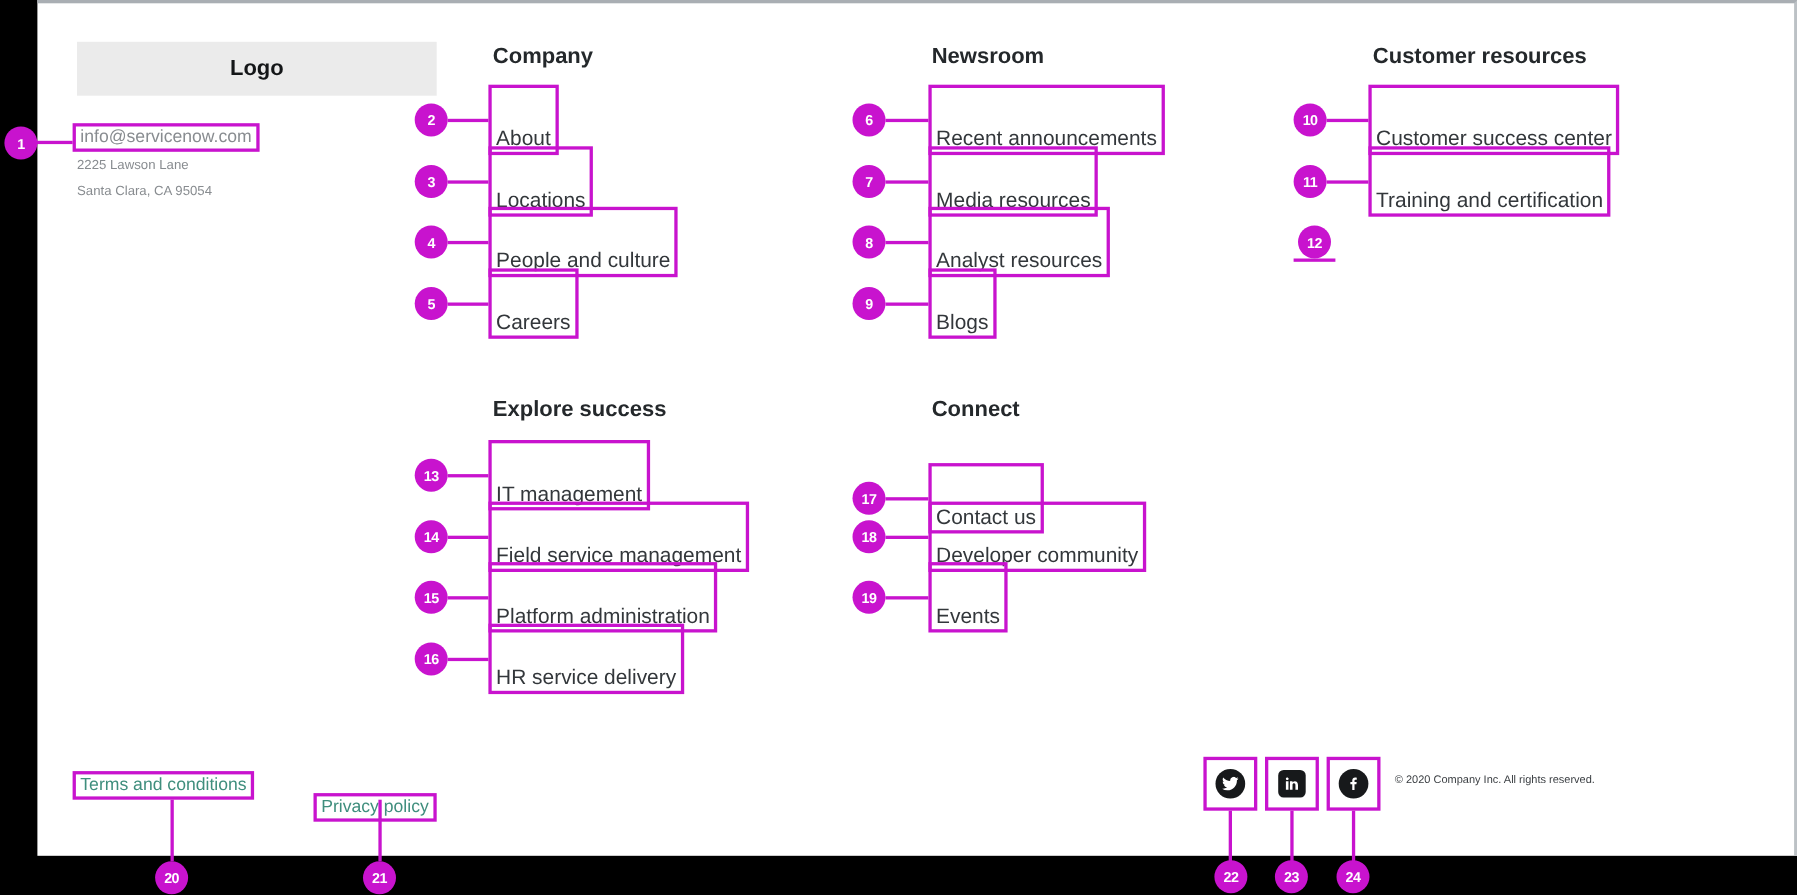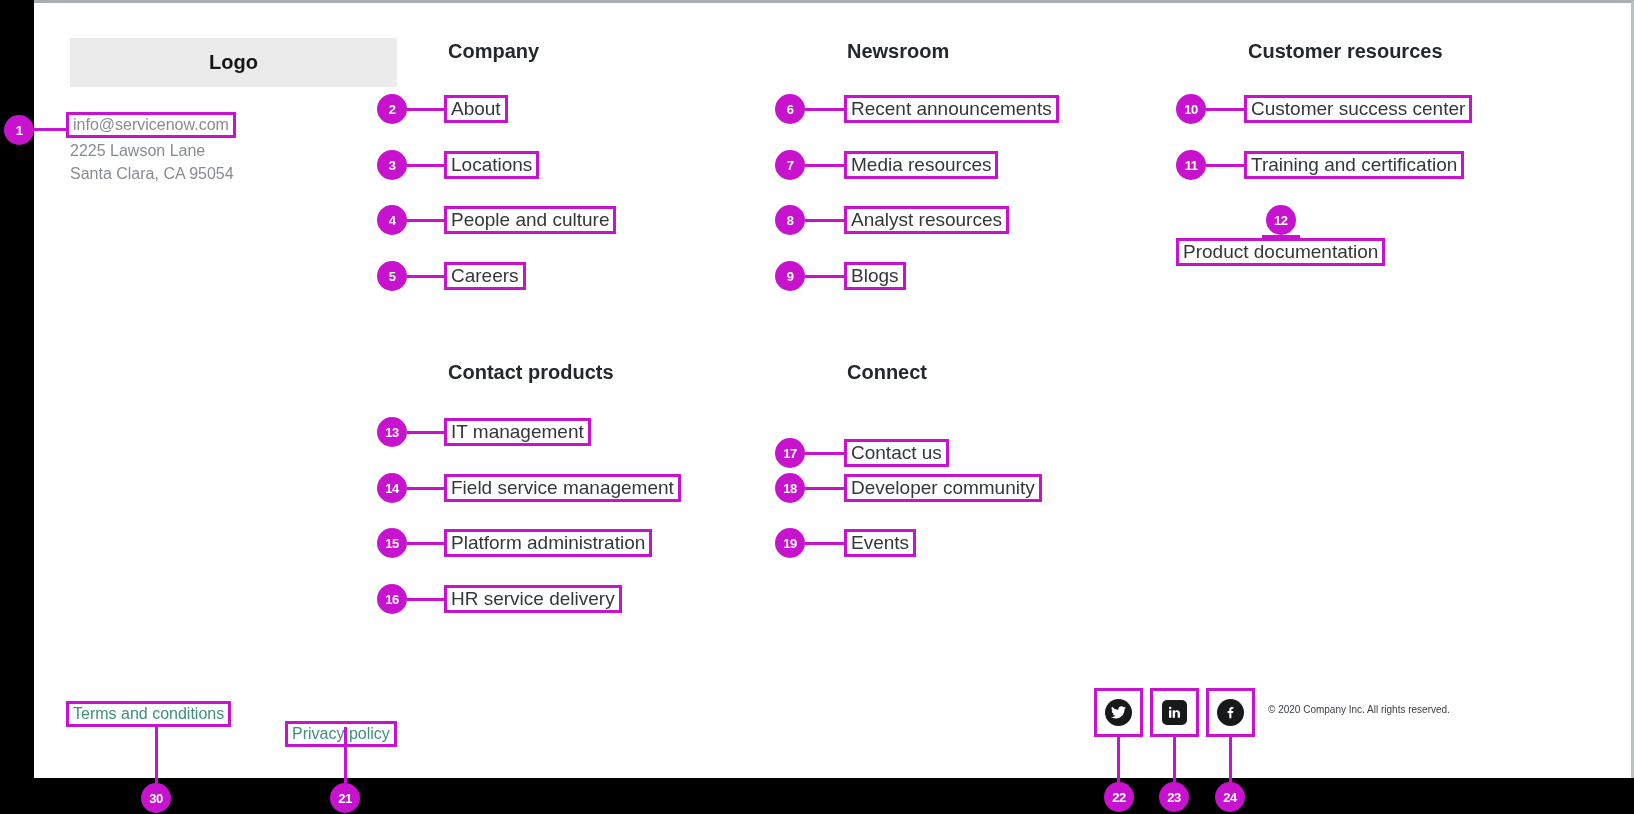--- a/index.html
+++ b/index.html
@@ -27,35 +27,35 @@
   .conn-v{position:absolute;width:3px;background:#C813CE;z-index:4;}
   
   .ann-row{position:absolute;height:30px;display:flex;align-items:center;z-index:3;}
   .ann-row .row-badge{
     width:30px;height:30px;border-radius:50%;background:#C813CE;color:#fff;
     font-weight:bold;font-size:13px;display:flex;align-items:center;
     justify-content:center;flex:none;letter-spacing:-0.5px;
   }
   .ann-row .row-conn{height:3px;background:#C813CE;flex:none;}
   .flink{
-    font-size:19px;line-height:22px;color:#33373B;text-decoration:none;cursor:pointer;
+    font-size:19px;line-height:22px;color:#33373B;text-decoration:none;cursor:pointer;margin-top:36px;
   }
   .col-header{
     position:absolute;font-size:20px;font-weight:bold;color:#24282B;white-space:nowrap;
   }
   
   .logo-box{
     position:absolute;left:70px;top:38px;width:327px;height:49px;background:#EBEBEB;
     display:flex;align-items:center;justify-content:center;
     font-weight:bold;font-size:20px;color:#141618;
   }
   .email-box{position:absolute;left:66px;top:112px;}
   .email-link{font-size:16px;line-height:20px;color:#888C90;text-decoration:none;cursor:pointer;}
   .address{
-    position:absolute;left:70px;top:139px;font-size:16px;line-height:23px;color:#888C90;
+    position:absolute;left:70px;top:139px;font-size:12px;line-height:23px;color:#888C90;
   }
   
   .legal-box{position:absolute;}
   .tlink{font-size:16px;line-height:20px;color:#3F8E7D;text-decoration:none;cursor:pointer;}
   .social-box{
     position:absolute;width:43px;height:43px;border:3px solid #C813CE;
     display:flex;align-items:center;justify-content:center;
   }
   .social-a{display:flex;align-items:center;justify-content:center;cursor:pointer;}
   .icon-circle{
@@ -159,25 +159,22 @@
     <div class="ann-row" style="left: 1176px; top: 150px;">
       <div class="row-badge">11</div>
       <div class="row-conn" style="width: 38px;"></div>
       <div class="ann-box">
         <a class="flink">Training and certification</a>
       </div>
     </div>
     <div class="ann-row" style="left: 1176px; top: 205px; flex-direction: column;">
       <div class="row-badge">12</div>
       <div class="row-conn" style="width: 38px;"></div>
-      <div class="ann-box">
-        <a class="flink">Product documentation</a>
-      </div>
-    </div>
-    <div class="col-header" style="left: 448px; top: 361px;">Contact products</div>
+    </div>
+    <div class="col-header" style="left: 448px; top: 361px;">Explore success</div>
     <div class="ann-row" style="left: 377px; top: 417px;">
       <div class="row-badge">13</div>
       <div class="row-conn" style="width: 37px;"></div>
       <div class="ann-box">
         <a class="flink">IT management</a>
       </div>
     </div>
     <div class="ann-row" style="left: 377px; top: 473px;">
       <div class="row-badge">14</div>
       <div class="row-conn" style="width: 37px;"></div>
@@ -220,21 +217,21 @@
       <div class="ann-box">
         <a class="flink">Events</a>
       </div>
     </div>
   </div>
 
 <div class="legal-box ann-box" style="left:66px;top:701px;">
     <a class="tlink">Terms and conditions</a>
   </div>
 <div class="conn-v" style="left:155px;top:727px;height:56px;"></div>
-<div class="badge" style="left:141px;top:783px;">30</div>
+<div class="badge" style="left:141px;top:783px;">20</div>
 
 <div class="legal-box ann-box" style="left:285px;top:701px;margin-top:20px;">
     <a class="tlink">Privacy policy</a>
   </div>
 <div class="conn-v" style="left:344px;top:727px;height:56px;"></div>
 <div class="badge" style="left:330px;top:783px;">21</div>
 
 <div class="social-box" style="left:1094px;top:688px;">
   <a class="social-a">
     <span class="icon-circle">

